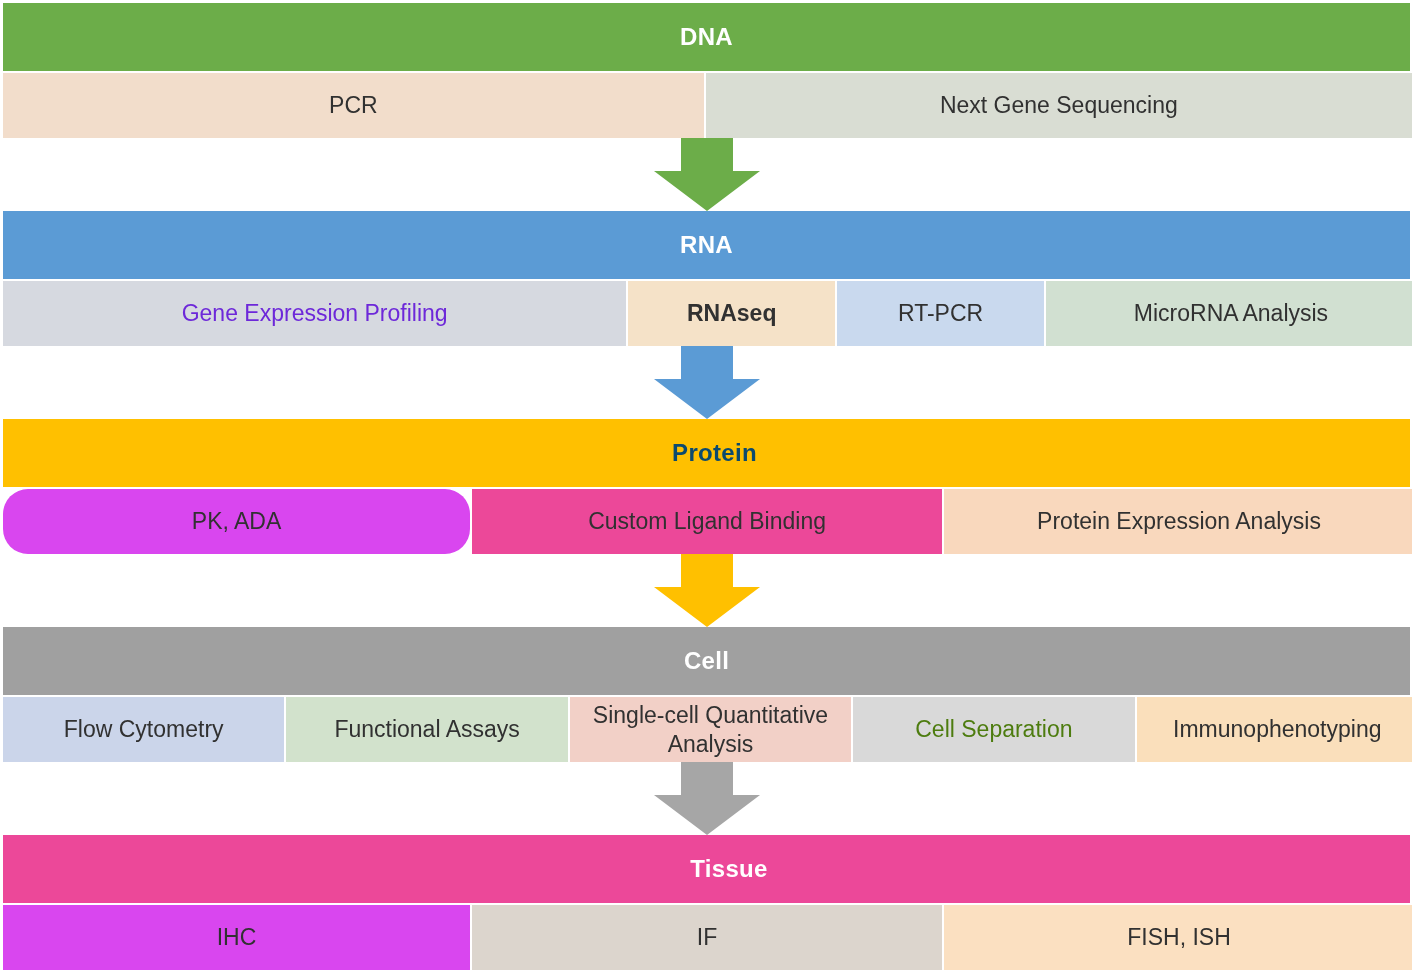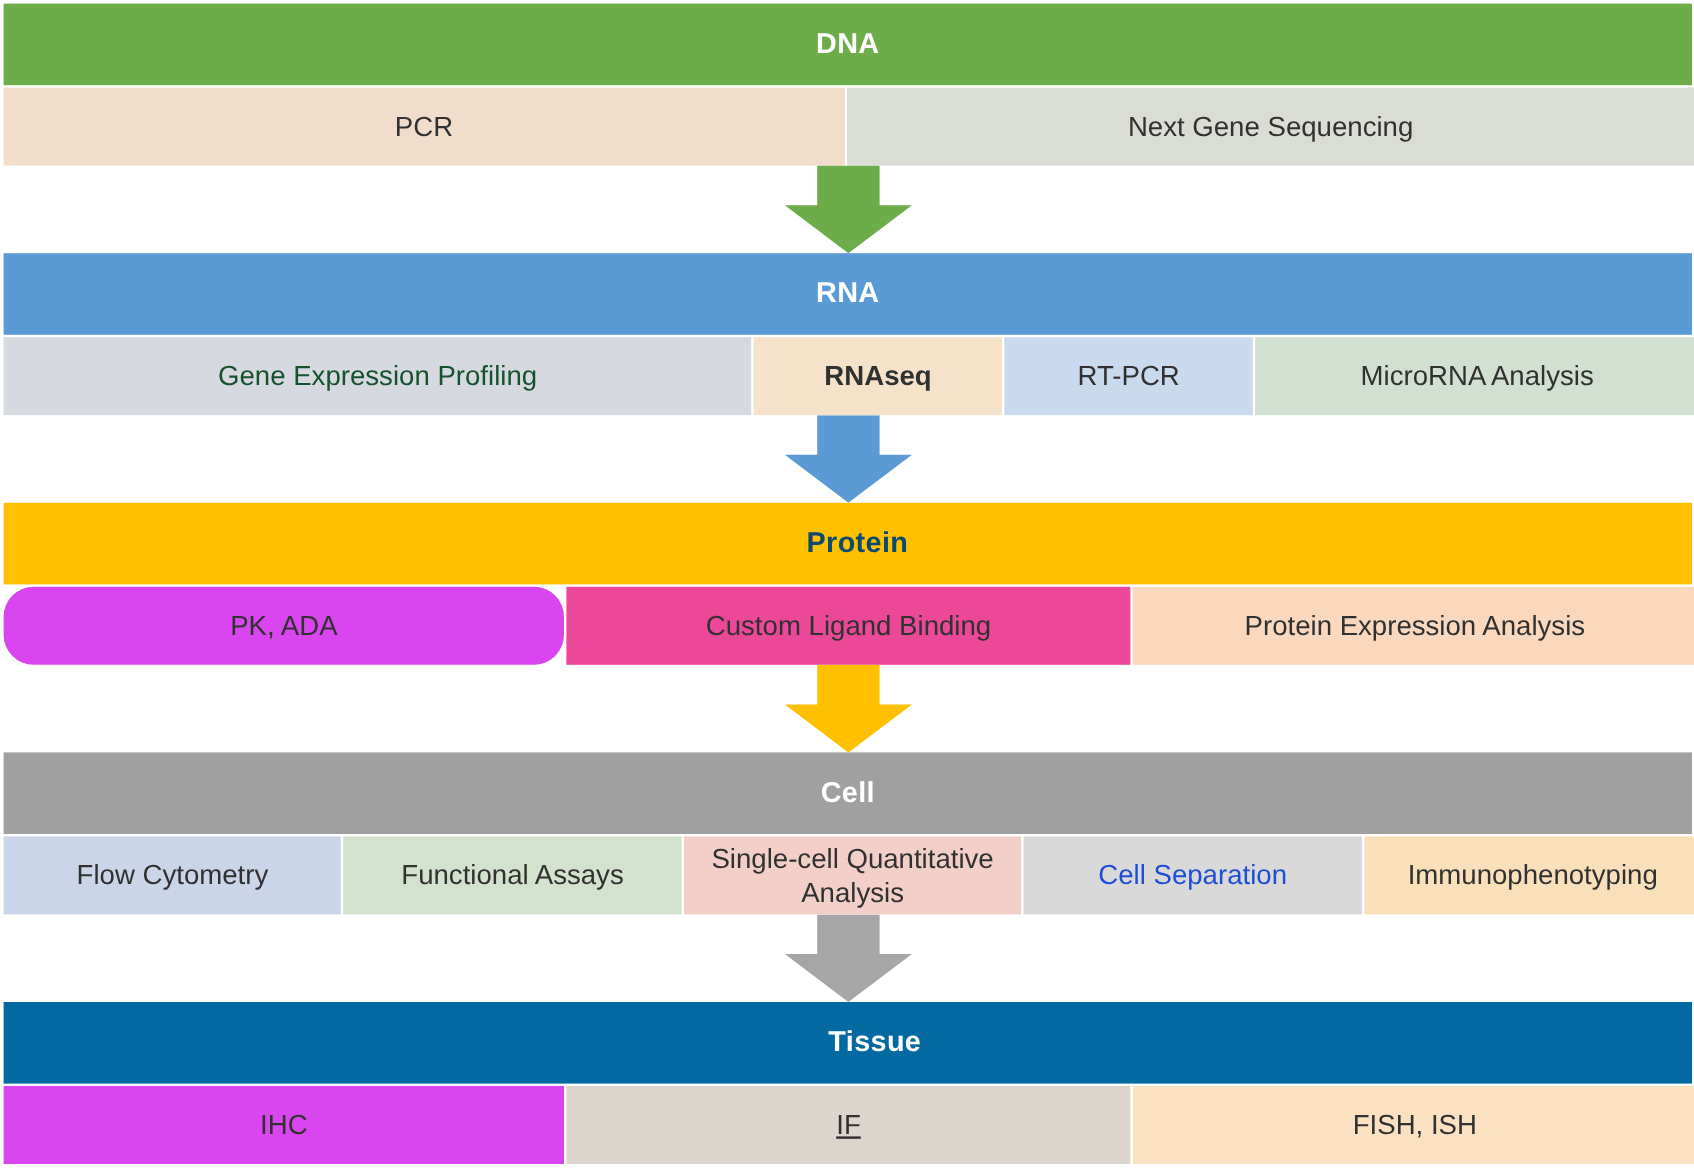--- a/index.html
+++ b/index.html
@@ -70,21 +70,21 @@
       </div>
       <div class="arrow-zone">
         <svg width="106" height="73" viewBox="0 0 106 73">
           <polygon points="27,0 79,0 79,33 106,33 53,73 0,33 27,33" fill="#6CAD49"></polygon>
         </svg>
       </div>
     </section>
     <section>
       <div class="level-header" style="background: rgb(91, 155, 213); color: rgb(255, 255, 255);">RNA</div>
       <div class="level-row">
-        <div class="cell" style="background: rgb(214, 217, 224); color: #14532d; flex: 0 0 44.3%;">
+        <div class="cell" style="background: rgb(214, 217, 224); color: #6d28d9; flex: 0 0 44.3%;">
           <span>Gene Expression Profiling</span>
         </div>
         <div class="cell" style="background: rgb(245, 226, 200); color: rgb(49, 49, 49); flex: 0 0 14.7%; font-weight: bold;">
           <span>RNAseq</span>
         </div>
         <div class="cell" style="background: rgb(201, 217, 238); color: rgb(49, 49, 49); flex: 0 0 14.7%;">
           <span>RT-PCR</span>
         </div>
         <div class="cell" style="background: rgb(209, 224, 209); color: rgb(49, 49, 49); flex: 0 0 26.3%;">
           <span>MicroRNA Analysis</span>
@@ -120,40 +120,40 @@
       <div class="level-row">
         <div class="cell" style="background: rgb(203, 213, 234); color: rgb(49, 49, 49); flex: 0 0 20%;">
           <span>Flow Cytometry</span>
         </div>
         <div class="cell" style="background: rgb(210, 226, 204); color: rgb(49, 49, 49); flex: 0 0 20%;">
           <span>Functional Assays</span>
         </div>
         <div class="cell" style="background: rgb(242, 208, 199); color: rgb(49, 49, 49); flex: 0 0 20%; text-align: center;">
           <span>Single-cell Quantitative Analysis</span>
         </div>
-        <div class="cell" style="background: rgb(217, 217, 217); color: #1d4ed8; flex: 0 0 20%;">
+        <div class="cell" style="background: rgb(217, 217, 217); color: #4d7c0f; flex: 0 0 20%;">
           <span>Cell Separation</span>
         </div>
         <div class="cell" style="background: rgb(250, 223, 187); color: rgb(49, 49, 49); flex: 0 0 20%;">
           <span>Immunophenotyping</span>
         </div>
       </div>
       <div class="arrow-zone">
         <svg width="106" height="73" viewBox="0 0 106 73">
           <polygon points="27,0 79,0 79,33 106,33 53,73 0,33 27,33" fill="#A6A6A6"></polygon>
         </svg>
       </div>
     </section>
     <section>
-      <div class="level-header" style="background: #0369a1; color: rgb(255, 255, 255); padding-left: 45px;">Tissue</div>
+      <div class="level-header" style="background: #ec4899; color: rgb(255, 255, 255); padding-left: 45px;">Tissue</div>
       <div class="level-row">
         <div class="cell" style="background: #d946ef; color: rgb(49, 49, 49); flex: 0 0 33.2%;">
           <span>IHC</span>
         </div>
-        <div class="cell" style="background: rgb(220, 213, 205); color: rgb(49, 49, 49); flex: 0 0 33.4%; text-decoration: underline;">
+        <div class="cell" style="background: rgb(220, 213, 205); color: rgb(49, 49, 49); flex: 0 0 33.4%;">
           <span>IF</span>
         </div>
         <div class="cell" style="background: rgb(251, 224, 193); color: rgb(49, 49, 49); flex: 0 0 33.4%;">
           <span>FISH, ISH</span>
         </div>
       </div>
     </section>
   </div>
 
 </body></html>

